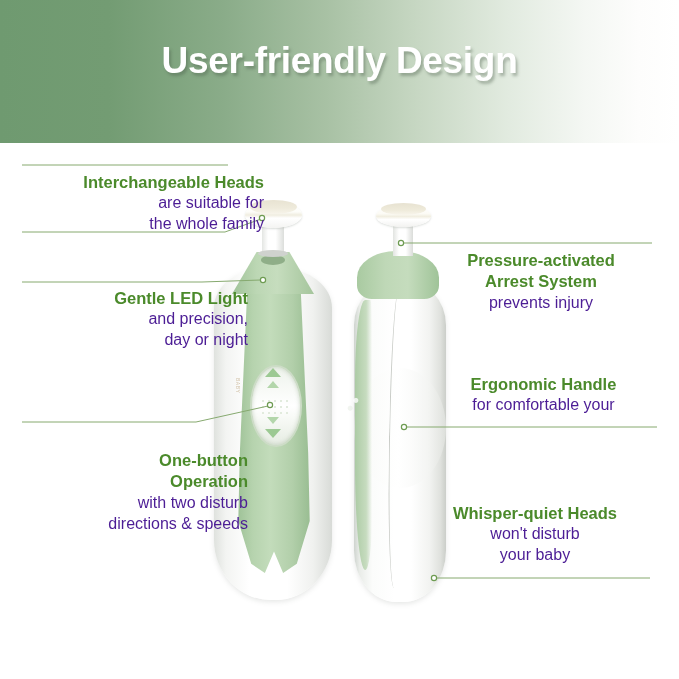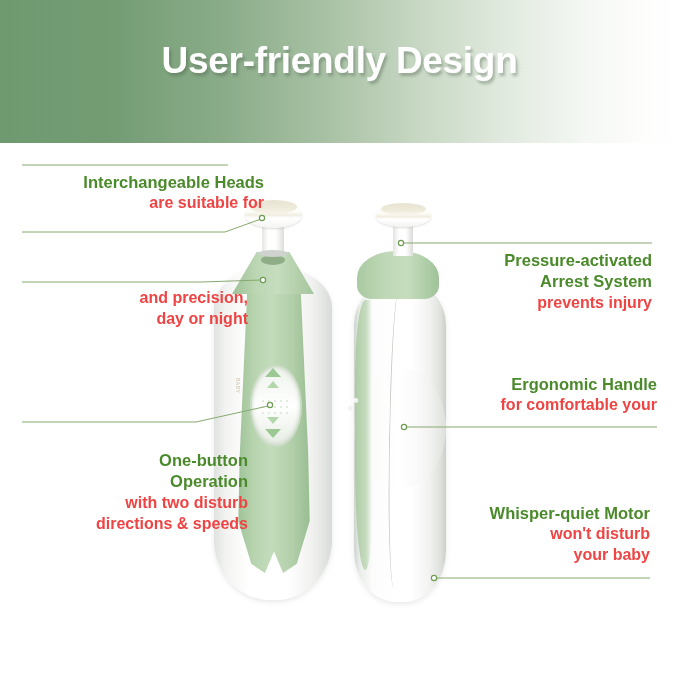--- a/index.html
+++ b/index.html
@@ -57,26 +57,26 @@
     line-height: 1.30;
   }
   .callout .head {
     font-size: 16.5px;
     font-weight: bold;
     color: #4b8a2b;
     display: block;
   }
   .callout .sub {
     font-size: 16px;
-    font-weight: bold;
-    color: #ef4444;
+    font-weight: normal;
+    color: #4c1d95;
     display: block;
   }
   .callout.left  { text-align: right;  }
-  .callout.right { text-align: right; }
+  .callout.right { text-align: center; }
 
   
   #leaders {
     position: absolute;
     left: 0; top: 0;
     width: 679px;
     height: 679px;
     pointer-events: none;
   }
 
@@ -341,23 +341,25 @@
       <circle cx="270" cy="405" r="2.6"></circle>
       <circle cx="401" cy="243" r="2.6"></circle>
       <circle cx="404" cy="427" r="2.6"></circle>
       <circle cx="434" cy="578" r="2.6"></circle>
     </g>
   </svg>
 
   <div class="callout left" style="left:28px; top:172px; width:236px;">
     <span class="head">Interchangeable Heads</span>
     <span class="sub">are suitable for</span>
+    <span class="sub">the whole family</span>
   </div>
 
   <div class="callout left" style="left:28px; top:288px; width:220px;">
+    <span class="head">Gentle LED Light</span>
     <span class="sub">and precision,</span>
     <span class="sub">day or night</span>
   </div>
 
   <div class="callout left" style="left:28px; top:450px; width:220px;">
     <span class="head">One-button</span>
     <span class="head">Operation</span>
     <span class="sub">with two disturb</span>
     <span class="sub">directions &amp; speeds</span>
   </div>
@@ -367,18 +369,18 @@
     <span class="head">Arrest System</span>
     <span class="sub">prevents injury</span>
   </div>
 
   <div class="callout right" style="left:430px; top:374px; width:227px;">
     <span class="head">Ergonomic Handle</span>
     <span class="sub">for comfortable your</span>
   </div>
 
   <div class="callout right" style="left:420px; top:503px; width:230px;">
-    <span class="head">Whisper-quiet Motor</span>
+    <span class="head">Whisper-quiet Heads</span>
     <span class="sub">won't disturb</span>
     <span class="sub">your baby</span>
   </div>
 
 </div>
 
 </body></html>

